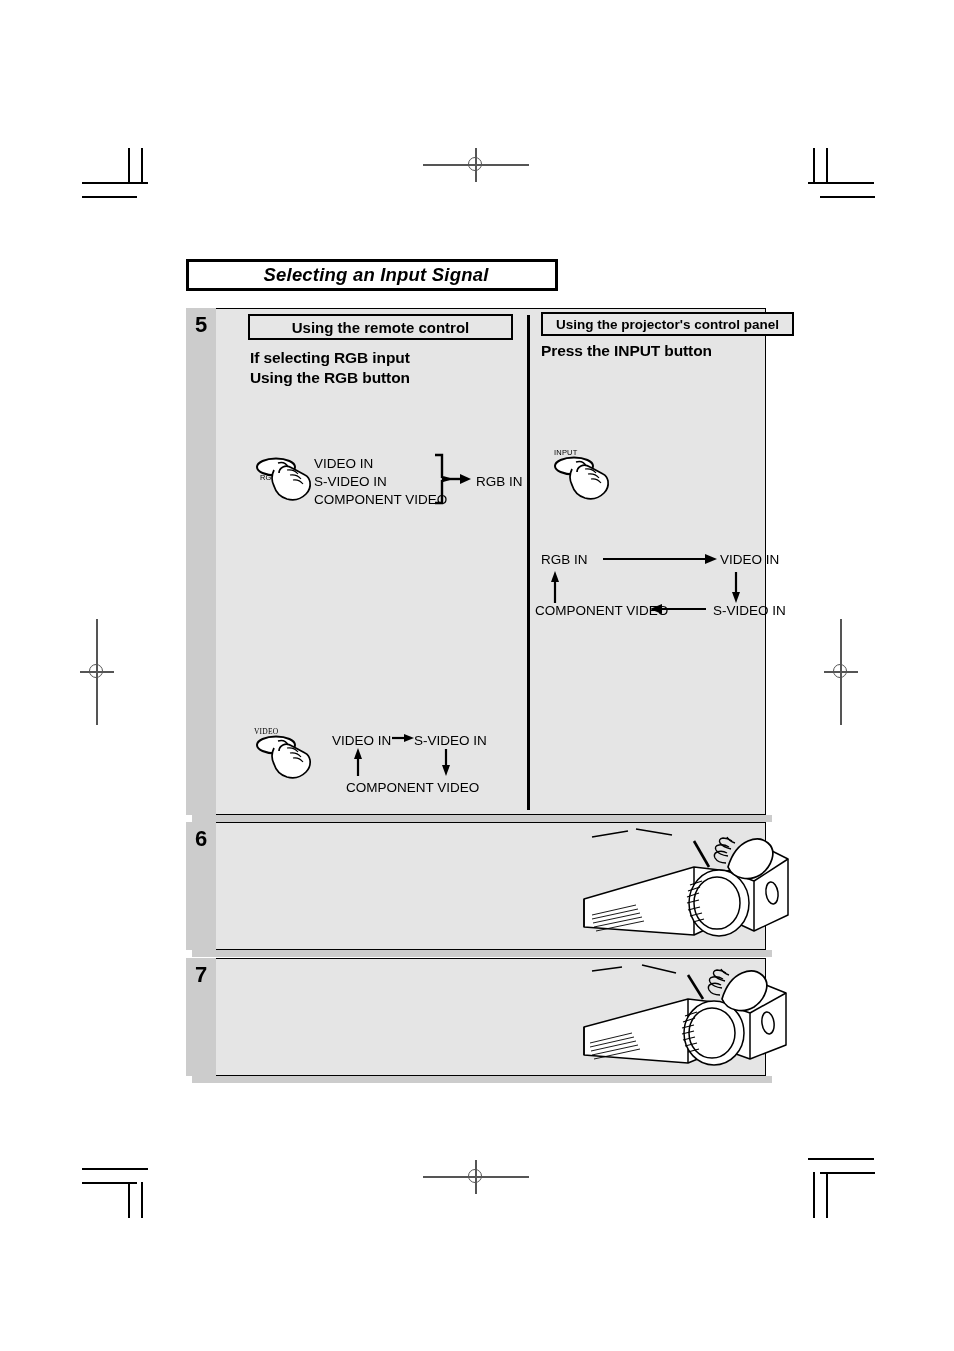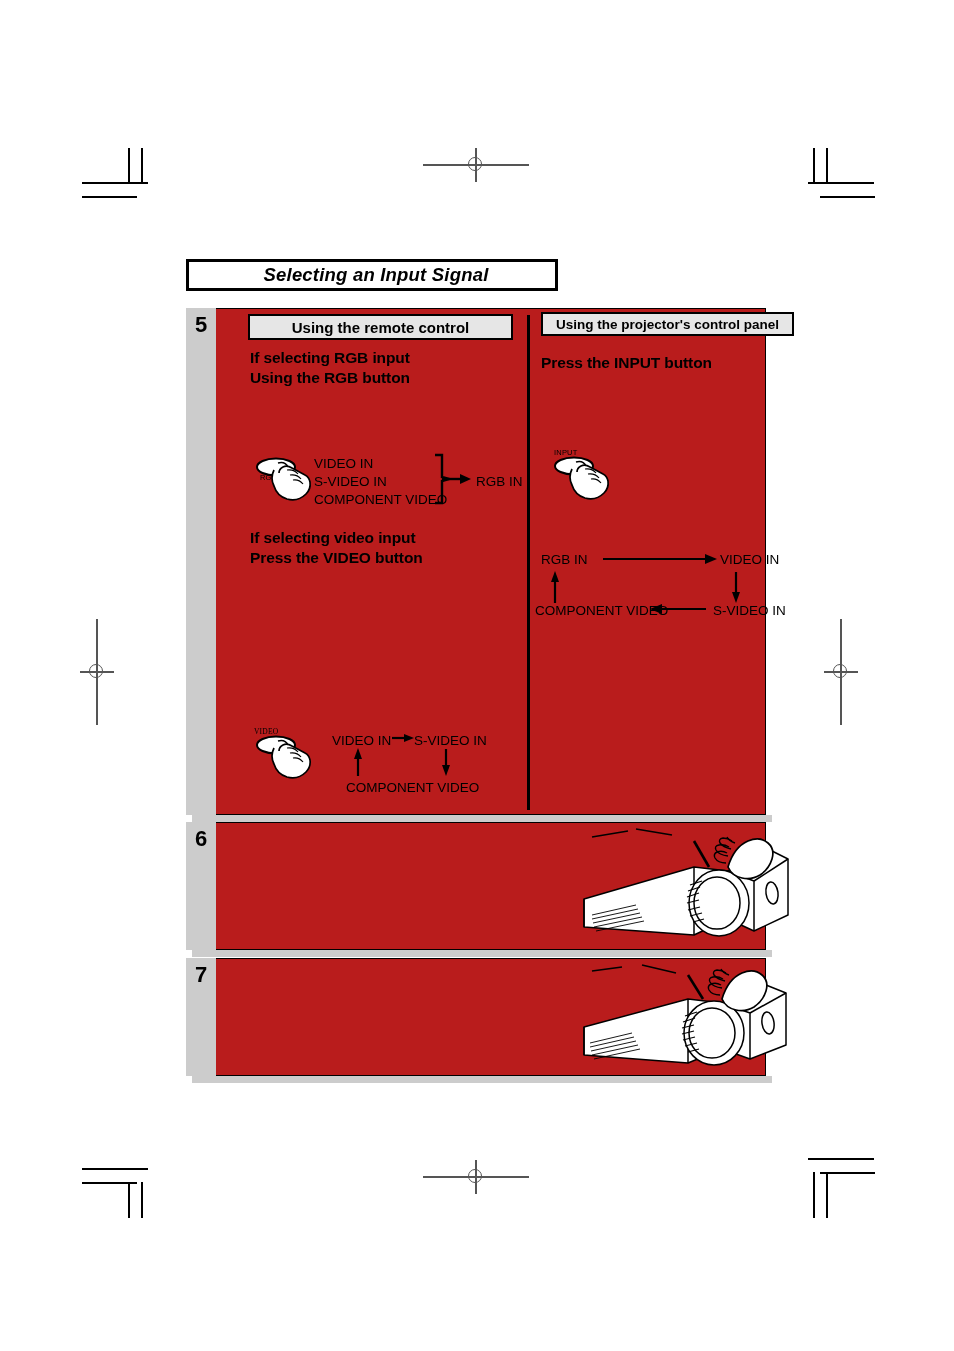--- a/index.html
+++ b/index.html
@@ -87,21 +87,21 @@
     font-weight: bold;
     line-height: 1;
   }
   .step .body {
     position: absolute;
     left: 30px; top: 0;
     right: 0; bottom: 0;
     border: 1px solid #000;
     border-left: none;
     box-sizing: border-box;
-    background: #b91c1c;
+    background: #e5e5e5;
   }
   .shadow {
     position: absolute;
     background: #cccccc;
   }
 
   
   .col-divider {
     position: absolute;
     width: 3px;
@@ -213,21 +213,21 @@
   <div class="graybar"></div>
   <div class="stepnum">5</div>
   <div class="body">
 
     <div class="col-divider" style="left:311px; top:6px; height:495px;"></div>
 
     <div class="panel-label" style="left:32px; top:5px; width:265px; height:26px; font-size:15px;">
       <span>Using the remote control</span>
     </div>
 
-    <div class="heading" style="left:34px; top:39px;text-align:center;">
+    <div class="heading" style="left:34px; top:39px;">
       <div>If selecting RGB input</div>
       <div>Using the RGB button</div>
     </div>
 
     <div class="btn-icon" style="left:38px; top:140px; width:66px; height:62px;">
       <div class="cap" style="left:6px; top:0px;margin-top:24px;">RGB</div>
       <svg class="svg-layer" width="66" height="62" viewBox="0 0 66 62">
         <ellipse cx="22" cy="18" rx="19" ry="8.5" fill="#fff" stroke="#000" stroke-width="2"></ellipse>
         <path d="M24 14 q7 -2 10 4 q2 5 -3 8 l-6 3" fill="#fff" stroke="#000" stroke-width="1.6"></path>
         <path d="M20 21 q-4 8 0 16 q3 10 13 13 q11 3 19 -5 q5 -5 4 -12
@@ -244,24 +244,20 @@
       <div>COMPONENT VIDEO</div>
     </div>
 
     <svg class="svg-layer" style="left:213px; top:143px;" width="60" height="60" viewBox="0 0 60 60">
       <path d="M6 3 L13 3 L13 25 L20 27 L13 29 L13 51 L6 51" fill="none" stroke="#000" stroke-width="2.4" stroke-linejoin="miter"></path>
       <line x1="13" y1="27" x2="34" y2="27" stroke="#000" stroke-width="2.4"></line>
       <polygon points="42,27 31,22 31,32" fill="#000"></polygon>
     </svg>
     <div class="flowtext" style="left:260px; top:164px;">RGB IN</div>
 
-    <div class="heading" style="left:34px; top:219px;">
-      <div>If selecting video input</div>
-      <div>Press the VIDEO button</div>
-    </div>
 
     <div class="btn-icon" style="left:38px; top:418px; width:66px; height:62px;font-family:Liberation Serif, serif;">
       <div class="cap" style="left:0px; top:0px;">VIDEO</div>
       <svg class="svg-layer" width="66" height="62" viewBox="0 0 66 62">
         <ellipse cx="22" cy="18" rx="19" ry="8.5" fill="#fff" stroke="#000" stroke-width="2"></ellipse>
         <path d="M24 14 q7 -2 10 4 q2 5 -3 8 l-6 3" fill="#fff" stroke="#000" stroke-width="1.6"></path>
         <path d="M20 21 q-4 8 0 16 q3 10 13 13 q11 3 19 -5 q5 -5 4 -12
                  q-1 -5 -5 -7 l-13 -7 q-5 -3 -9 -1 q-4 2 -4 6" fill="#fff" stroke="#000" stroke-width="1.7" stroke-linejoin="round"></path>
         <path d="M33 21 q7 -1 11 4" fill="none" stroke="#000" stroke-width="1.2"></path>
         <path d="M36 26 q7 -1 11 4" fill="none" stroke="#000" stroke-width="1.2"></path>
@@ -282,21 +278,21 @@
       <polygon points="120,52 116,41 124,41" fill="#000"></polygon>
 
       <line x1="32" y1="52" x2="32" y2="34" stroke="#000" stroke-width="2.2"></line>
       <polygon points="32,24 28,35 36,35" fill="#000"></polygon>
     </svg>
 
     <div class="panel-label" style="left:325px; top:3px; width:253px; height:24px; font-size:13.5px;">
       <span>Using the projector's control panel</span>
     </div>
 
-    <div class="heading" style="left:325px; top:44px;">Press the INPUT button</div>
+    <div class="heading" style="left:325px; top:32px;">Press the INPUT button</div>
 
     <div class="btn-icon" style="left:336px; top:139px; width:66px; height:62px;">
       <div class="cap" style="left:2px; top:0px;">INPUT</div>
       <svg class="svg-layer" width="66" height="62" viewBox="0 0 66 62">
         <ellipse cx="22" cy="18" rx="19" ry="8.5" fill="#fff" stroke="#000" stroke-width="2"></ellipse>
         <path d="M24 14 q7 -2 10 4 q2 5 -3 8 l-6 3" fill="#fff" stroke="#000" stroke-width="1.6"></path>
         <path d="M20 21 q-4 8 0 16 q3 10 13 13 q11 3 19 -5 q5 -5 4 -12
                  q-1 -5 -5 -7 l-13 -7 q-5 -3 -9 -1 q-4 2 -4 6" fill="#fff" stroke="#000" stroke-width="1.7" stroke-linejoin="round"></path>
         <path d="M33 21 q7 -1 11 4" fill="none" stroke="#000" stroke-width="1.2"></path>
         <path d="M36 26 q7 -1 11 4" fill="none" stroke="#000" stroke-width="1.2"></path>

